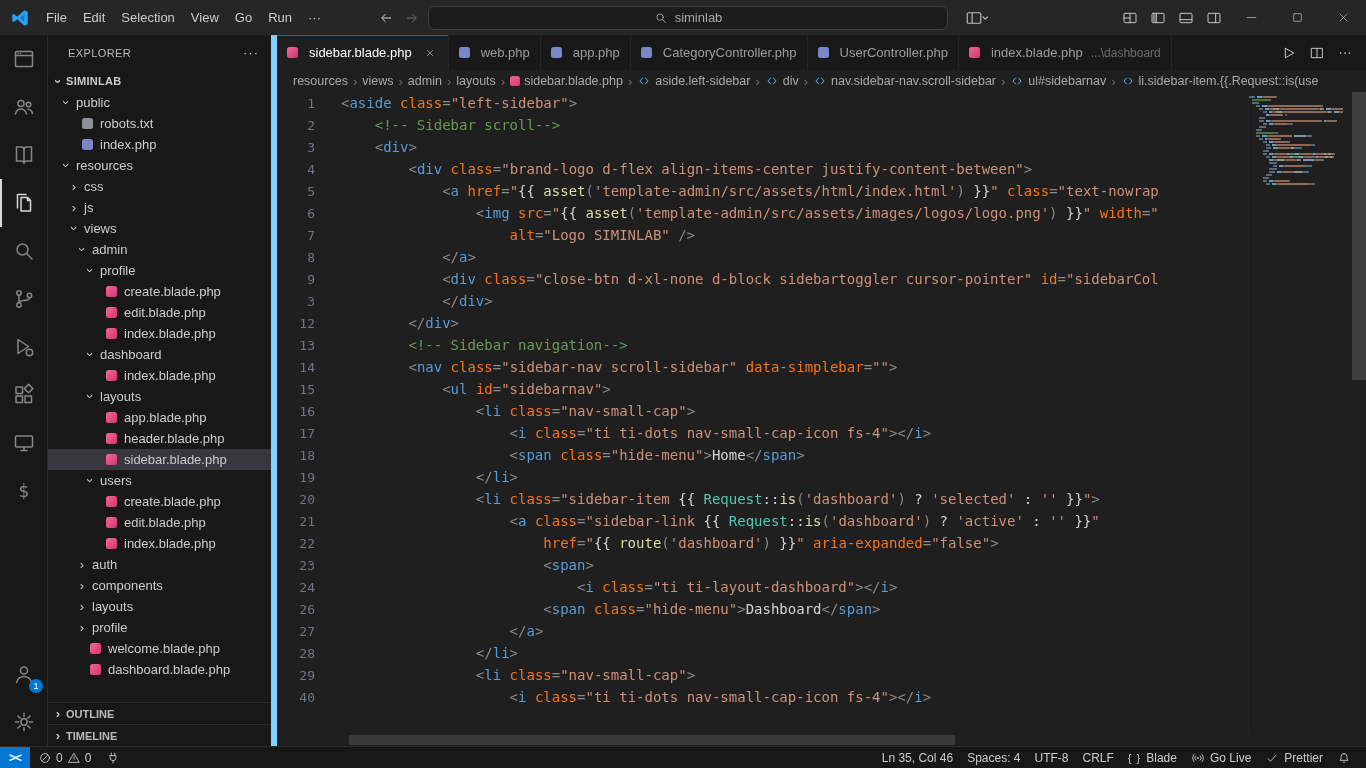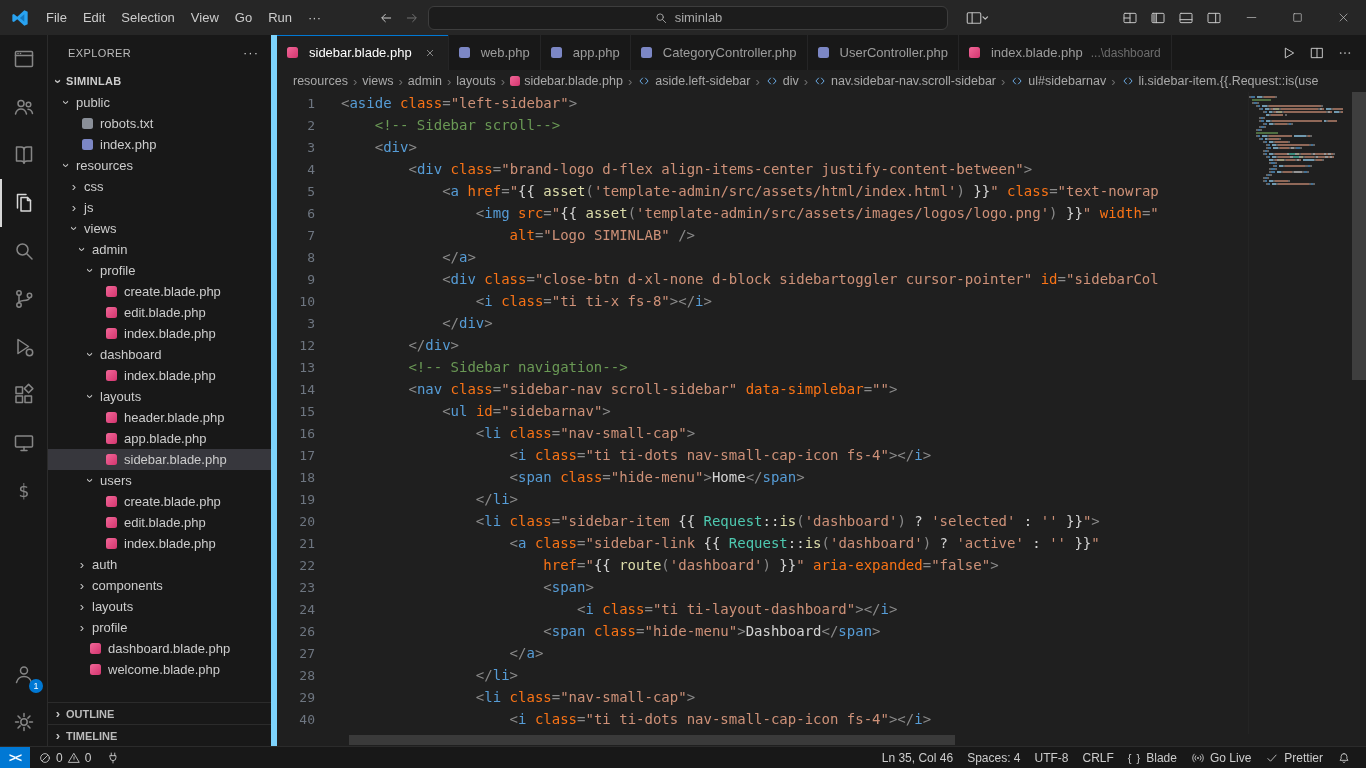--- a/index.html
+++ b/index.html
@@ -379,25 +379,25 @@
           <div class="tree-row" style="padding-left:58px">
             <span class="file-icon fi-blade"></span>
             <span class="tree-label">index.blade.php</span>
           </div>
           <div class="tree-row" style="padding-left:34px">
             <span class="chev expanded">›</span>
             <span class="tree-label">layouts</span>
           </div>
           <div class="tree-row" style="padding-left:58px">
             <span class="file-icon fi-blade"></span>
+            <span class="tree-label">app.blade.php</span>
+          </div>
+          <div class="tree-row" style="padding-left:58px">
+            <span class="file-icon fi-blade"></span>
             <span class="tree-label">header.blade.php</span>
-          </div>
-          <div class="tree-row" style="padding-left:58px">
-            <span class="file-icon fi-blade"></span>
-            <span class="tree-label">app.blade.php</span>
           </div>
           <div class="tree-row selected" style="padding-left:58px">
             <span class="file-icon fi-blade"></span>
             <span class="tree-label">sidebar.blade.php</span>
           </div>
           <div class="tree-row" style="padding-left:34px">
             <span class="chev expanded">›</span>
             <span class="tree-label">users</span>
           </div>
           <div class="tree-row" style="padding-left:58px">
@@ -423,25 +423,25 @@
           <div class="tree-row" style="padding-left:26px">
             <span class="chev">›</span>
             <span class="tree-label">layouts</span>
           </div>
           <div class="tree-row" style="padding-left:26px">
             <span class="chev">›</span>
             <span class="tree-label">profile</span>
           </div>
           <div class="tree-row" style="padding-left:42px">
             <span class="file-icon fi-blade"></span>
+            <span class="tree-label">welcome.blade.php</span>
+          </div>
+          <div class="tree-row" style="padding-left:42px">
+            <span class="file-icon fi-blade"></span>
             <span class="tree-label">dashboard.blade.php</span>
-          </div>
-          <div class="tree-row" style="padding-left:42px">
-            <span class="file-icon fi-blade"></span>
-            <span class="tree-label">welcome.blade.php</span>
           </div>
         </div>
       <div class="sb-bottom">
         <div class="sb-sec">
           <span class="chev">›</span>
           <span>OUTLINE</span>
         </div>
         <div class="sb-sec">
           <span class="chev">›</span>
           <span>TIMELINE</span>
@@ -581,24 +581,20 @@
               <span class="ln">7</span>
               <span class="code-text">                    <span class="tok-a">alt</span><span class="tok-p">=</span><span class="tok-s">"Logo SIMINLAB"</span><span class="tok-w"> </span><span class="tok-p">/&gt;</span></span>
             </div>
             <div class="code-line">
               <span class="ln">8</span>
               <span class="code-text">            <span class="tok-p">&lt;/</span><span class="tok-t">a</span><span class="tok-p">&gt;</span></span>
             </div>
             <div class="code-line">
               <span class="ln">9</span>
               <span class="code-text">            <span class="tok-p">&lt;</span><span class="tok-t">div</span><span class="tok-w"> </span><span class="tok-a">class</span><span class="tok-p">=</span><span class="tok-s">"close-btn d-xl-none d-block sidebartoggler cursor-pointer"</span><span class="tok-w"> </span><span class="tok-a">id</span><span class="tok-p">=</span><span class="tok-s">"sidebarCol</span></span>
-            </div>
-            <div class="code-line">
-              <span class="ln">10</span>
-              <span class="code-text">                <span class="tok-p">&lt;</span><span class="tok-t">i</span><span class="tok-w"> </span><span class="tok-a">class</span><span class="tok-p">=</span><span class="tok-s">"ti ti-x fs-8"</span><span class="tok-p">&gt;&lt;/</span><span class="tok-t">i</span><span class="tok-p">&gt;</span></span>
             </div>
             <div class="code-line">
               <span class="ln">3</span>
               <span class="code-text">            <span class="tok-p">&lt;/</span><span class="tok-t">div</span><span class="tok-p">&gt;</span></span>
             </div>
             <div class="code-line">
               <span class="ln">12</span>
               <span class="code-text">        <span class="tok-p">&lt;/</span><span class="tok-t">div</span><span class="tok-p">&gt;</span></span>
             </div>
             <div class="code-line">

